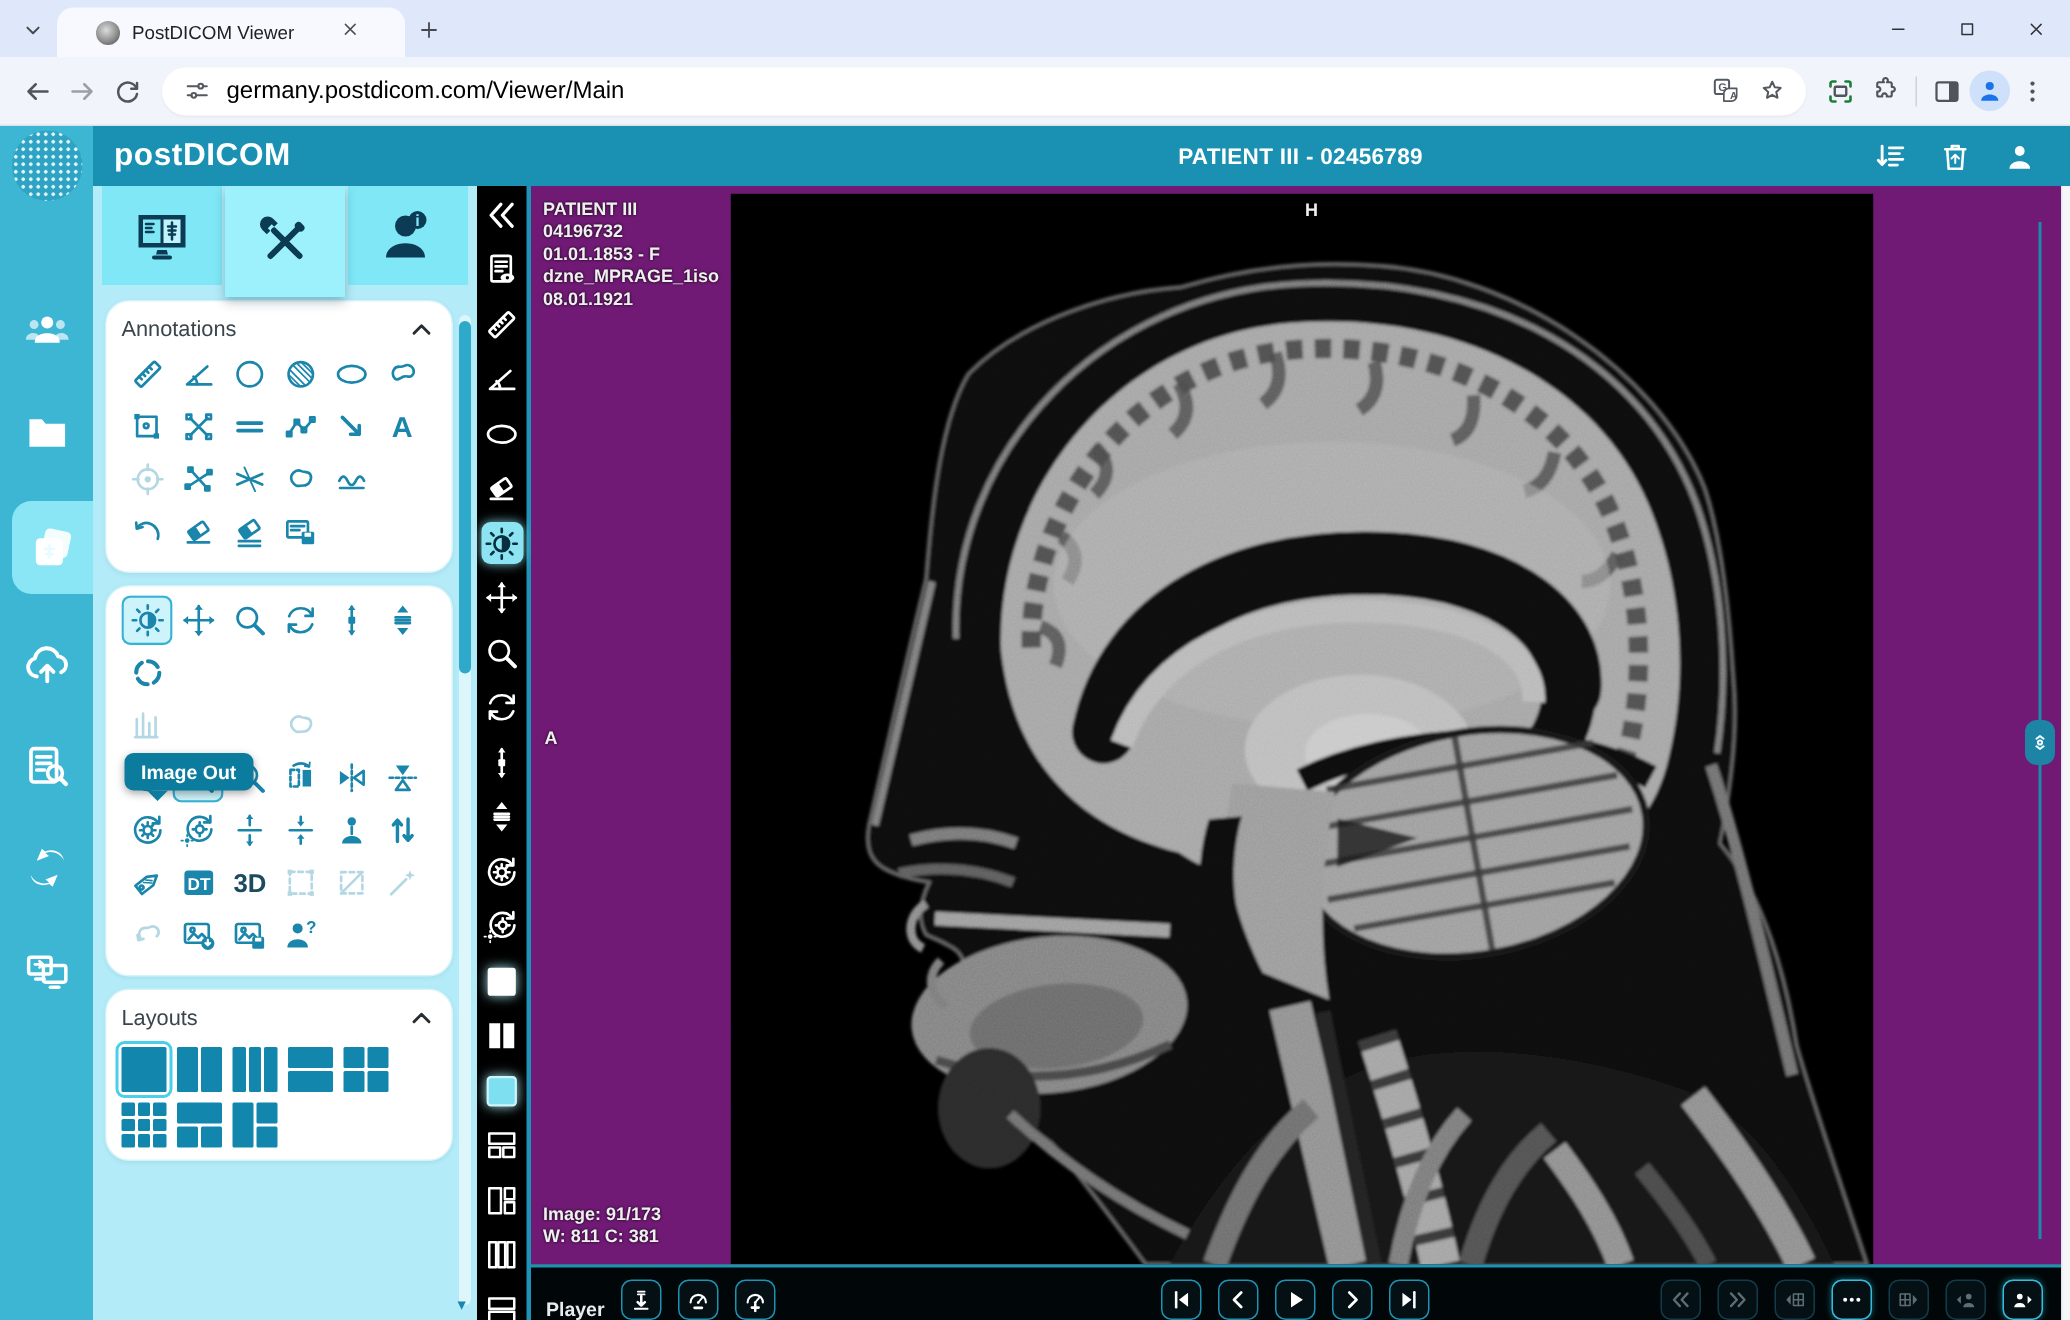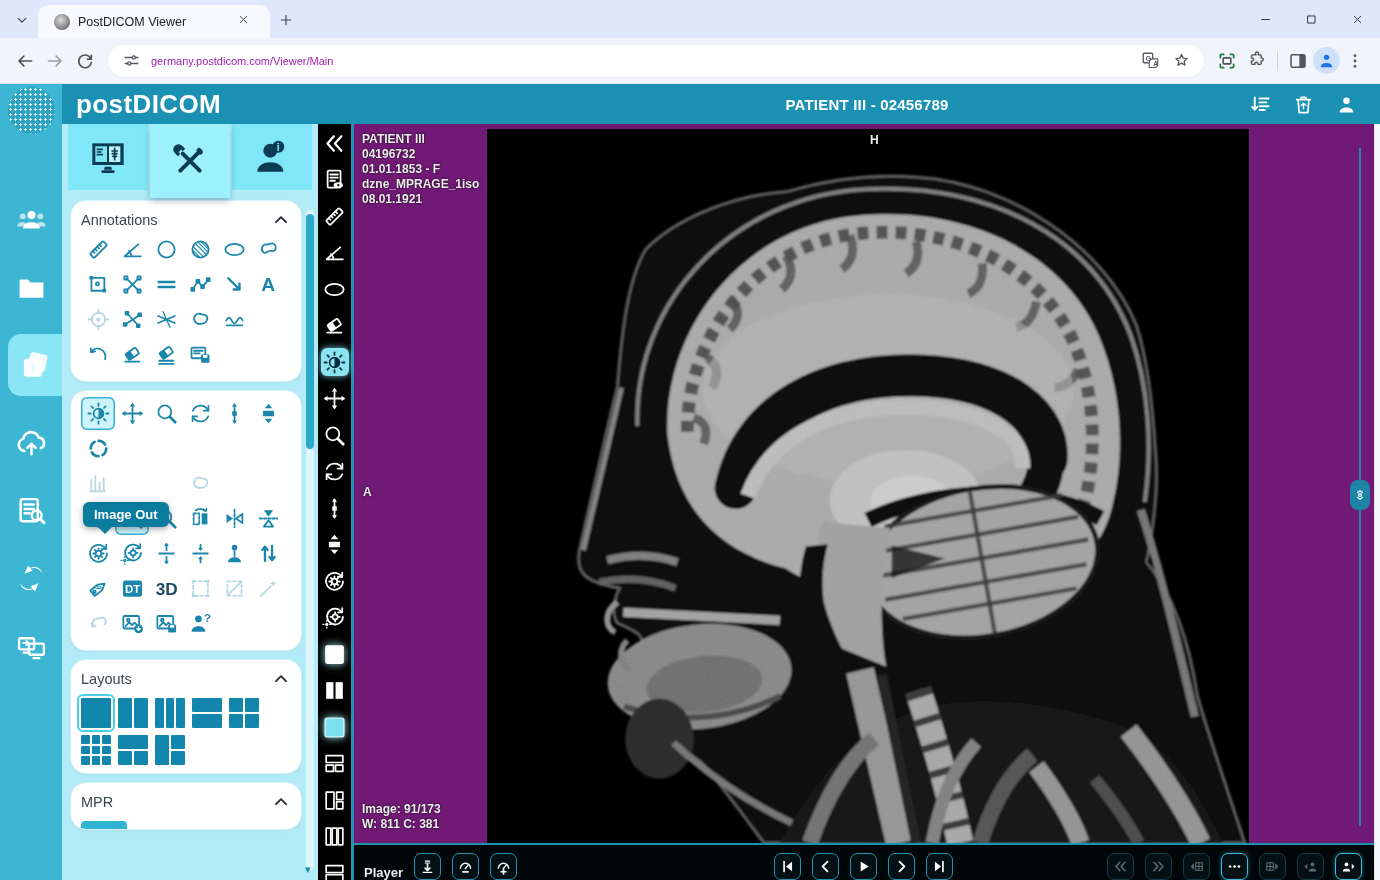--- a/index.html
+++ b/index.html
@@ -6,45 +6,45 @@
   html,body{width:1380px;height:880px;overflow:hidden;font-family:"Liberation Sans",sans-serif;background:#fff}
   .g{width:100%;height:100%;stroke:currentColor;fill:none;stroke-width:1.7;stroke-linecap:round;stroke-linejoin:round;display:block}
   .ic{display:grid;place-items:center}
   .screen{width:1380px;height:880px;position:relative;background:#fff;overflow:hidden}
 
   
   .tabstrip{height:38px;background:#dfe8fb;display:flex;align-items:flex-end;justify-content:space-between}
   .ts-left{display:flex;align-items:flex-end;height:100%;padding-left:6px}
   .tsbtn{width:26px;height:26px;margin:0 3px 5px;display:grid;place-items:center;color:#45484d}
   .tsbtn .ic{width:16px;height:16px}
-  .tab{width:232px;height:33px;background:#f7f9fe;border-radius:11px 11px 0 0;display:flex;align-items:center;padding:0 16px;gap:8px}
+  .tab{width:232px;height:33px;background:#f7f9fe;border-radius:11px 11px 0 0;display:flex;align-items:center;padding:0 26px;gap:8px}
   .favicon{width:16px;height:16px;border-radius:50%;background:radial-gradient(circle at 42% 38%,#dcdcdc,#8e8e8e 55%,#545454 90%)}
   .tabtitle{font-size:12.5px;color:#202124;flex:1;white-space:nowrap;overflow:hidden}
   .tclose{width:17px;height:17px;color:#4a4d52}
   .tclose .ic{width:13px;height:13px}
   .wctrl{display:flex;height:38px}
   .wc{width:46px;height:100%;display:grid;place-items:center;color:#303236}
   .wc .ic{width:13px;height:13px}
   .navbar{height:46px;background:#f1f4fb;display:flex;align-items:center;padding:0 10px;border-bottom:1px solid #dde1ea}
   .nvbtn{width:30px;height:30px;display:grid;place-items:center;color:#50545b;flex:none}
   .nvbtn .ic{width:20px;height:20px}
   .nvbtn.dis{color:#9aa0a6}
   .pill{flex:1;height:32px;background:#fff;border-radius:16px;display:flex;align-items:center;padding:0 12px;gap:9px;margin:0 8px;box-shadow:0 1px 2px rgba(0,0,0,.05)}
-  .pill .url{flex:1;font-size:11px;color:#a21caf;white-space:nowrap;overflow:hidden}
+  .pill .url{flex:1;font-size:16px;color:#000000;white-space:nowrap;overflow:hidden}
   .pillic{width:22px;height:22px;color:#55585e;flex:none;display:grid;place-items:center}
   .pillic .ic{width:19px;height:19px}
   .vdiv{width:1px;height:20px;background:#cdd2da;margin:0 5px}
   .avatar{width:27px;height:27px;border-radius:50%;background:#cfe0fb;color:#1a73e8;display:grid;place-items:center;flex:none}
   .avatar .ic{width:19px;height:19px}
 
   
   .appheader{height:40px;background:#1a91b2;display:flex;align-items:center;position:relative;z-index:4}
   .logo-cell{width:62px;height:40px;background:#3db6d4;flex:none}
   .logo-circle{position:absolute;left:8px;top:3px;width:47px;height:47px;border-radius:50%;background-color:#2ea3c4;background-image:radial-gradient(#e2f7fb 1px,transparent 1.35px);background-size:5px 5px;z-index:6}
-  .brand{color:#fff;font-size:26px;font-weight:700;letter-spacing:.4px;margin-left:14px}
+  .brand{color:#fff;font-size:21px;font-weight:700;letter-spacing:.4px;margin-left:14px}
   .ptitle{position:absolute;left:867px;transform:translateX(-50%);color:#fff;font-weight:700;font-size:15px;letter-spacing:.2px}
   .hactions{position:absolute;right:22px;display:flex;gap:19px;color:#fff}
   .hbtn{width:24px;height:24px;display:grid;place-items:center}
   .hbtn .ic{width:23px;height:23px}
 
   
   .appbody{display:flex;height:756px;position:relative}
   .rail{width:62px;background:#3db6d4;padding-top:74px;display:flex;flex-direction:column;align-items:center;gap:24px;flex:none}
   .rail-item{width:62px;height:44px;display:grid;place-items:center;color:#fff;flex:none}
   .rail-ic{width:31px;height:31px}
@@ -1004,33 +1004,20 @@
                 <div class="lblk"></div>
                 <div class="lblk"></div>
                 <div class="lblk"></div>
               </div>
               <div class="lthumb lt-l">
                 <div class="lblk"></div>
                 <div class="lblk"></div>
                 <div class="lblk"></div>
               </div>
             </div>
-        </div>
-        <div class="card mprcard">
-          <div class="chead">
-            <span class="ctitle">MPR</span>
-            <span class="chev">
-                <span class="ic">
-                  <svg class="g" viewBox="0 0 24 24">
-                    <path stroke-width="2.3" d="M6 14.6l6-6 6 6"></path>
-                  </svg>
-                </span>
-              </span>
-          </div>
-          <div class="mpr-part"></div>
         </div>
       </div>
       <div class="pscroll">
         <div class="ptrack"></div>
         <div class="pthumb"></div>
         <div class="parrow">▾</div>
       </div>
     </div>
 
     <div class="vtool">

